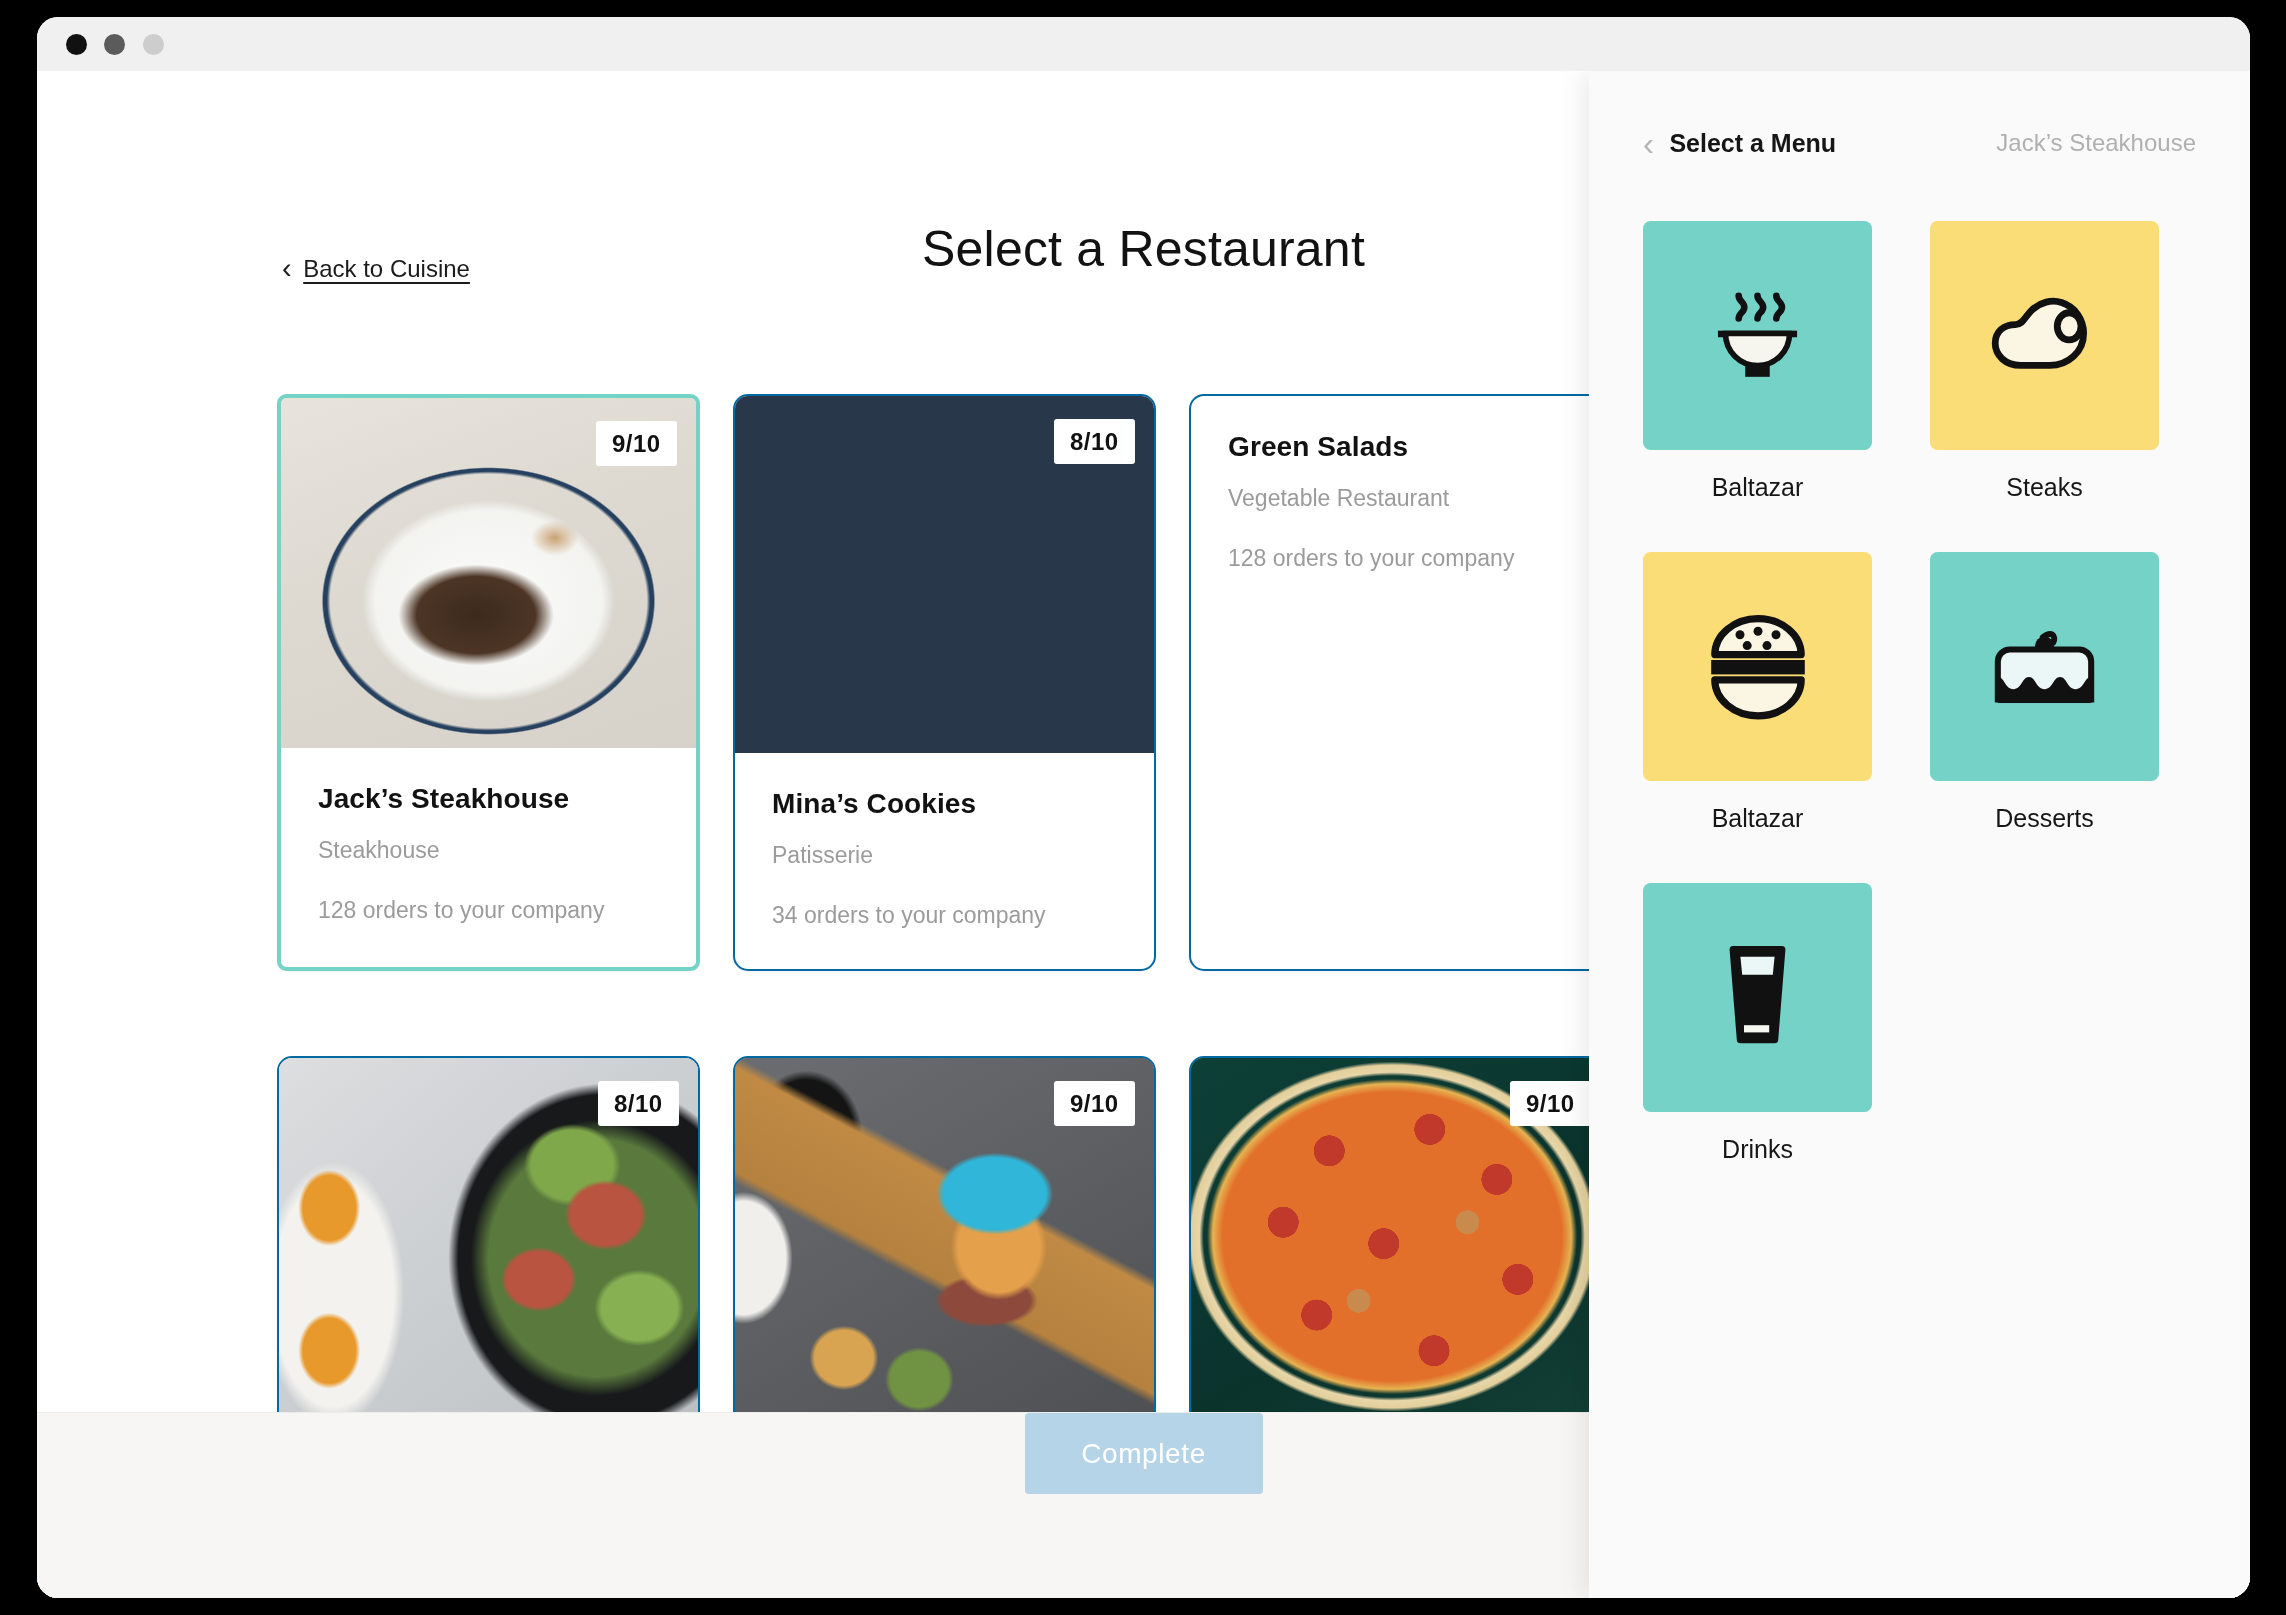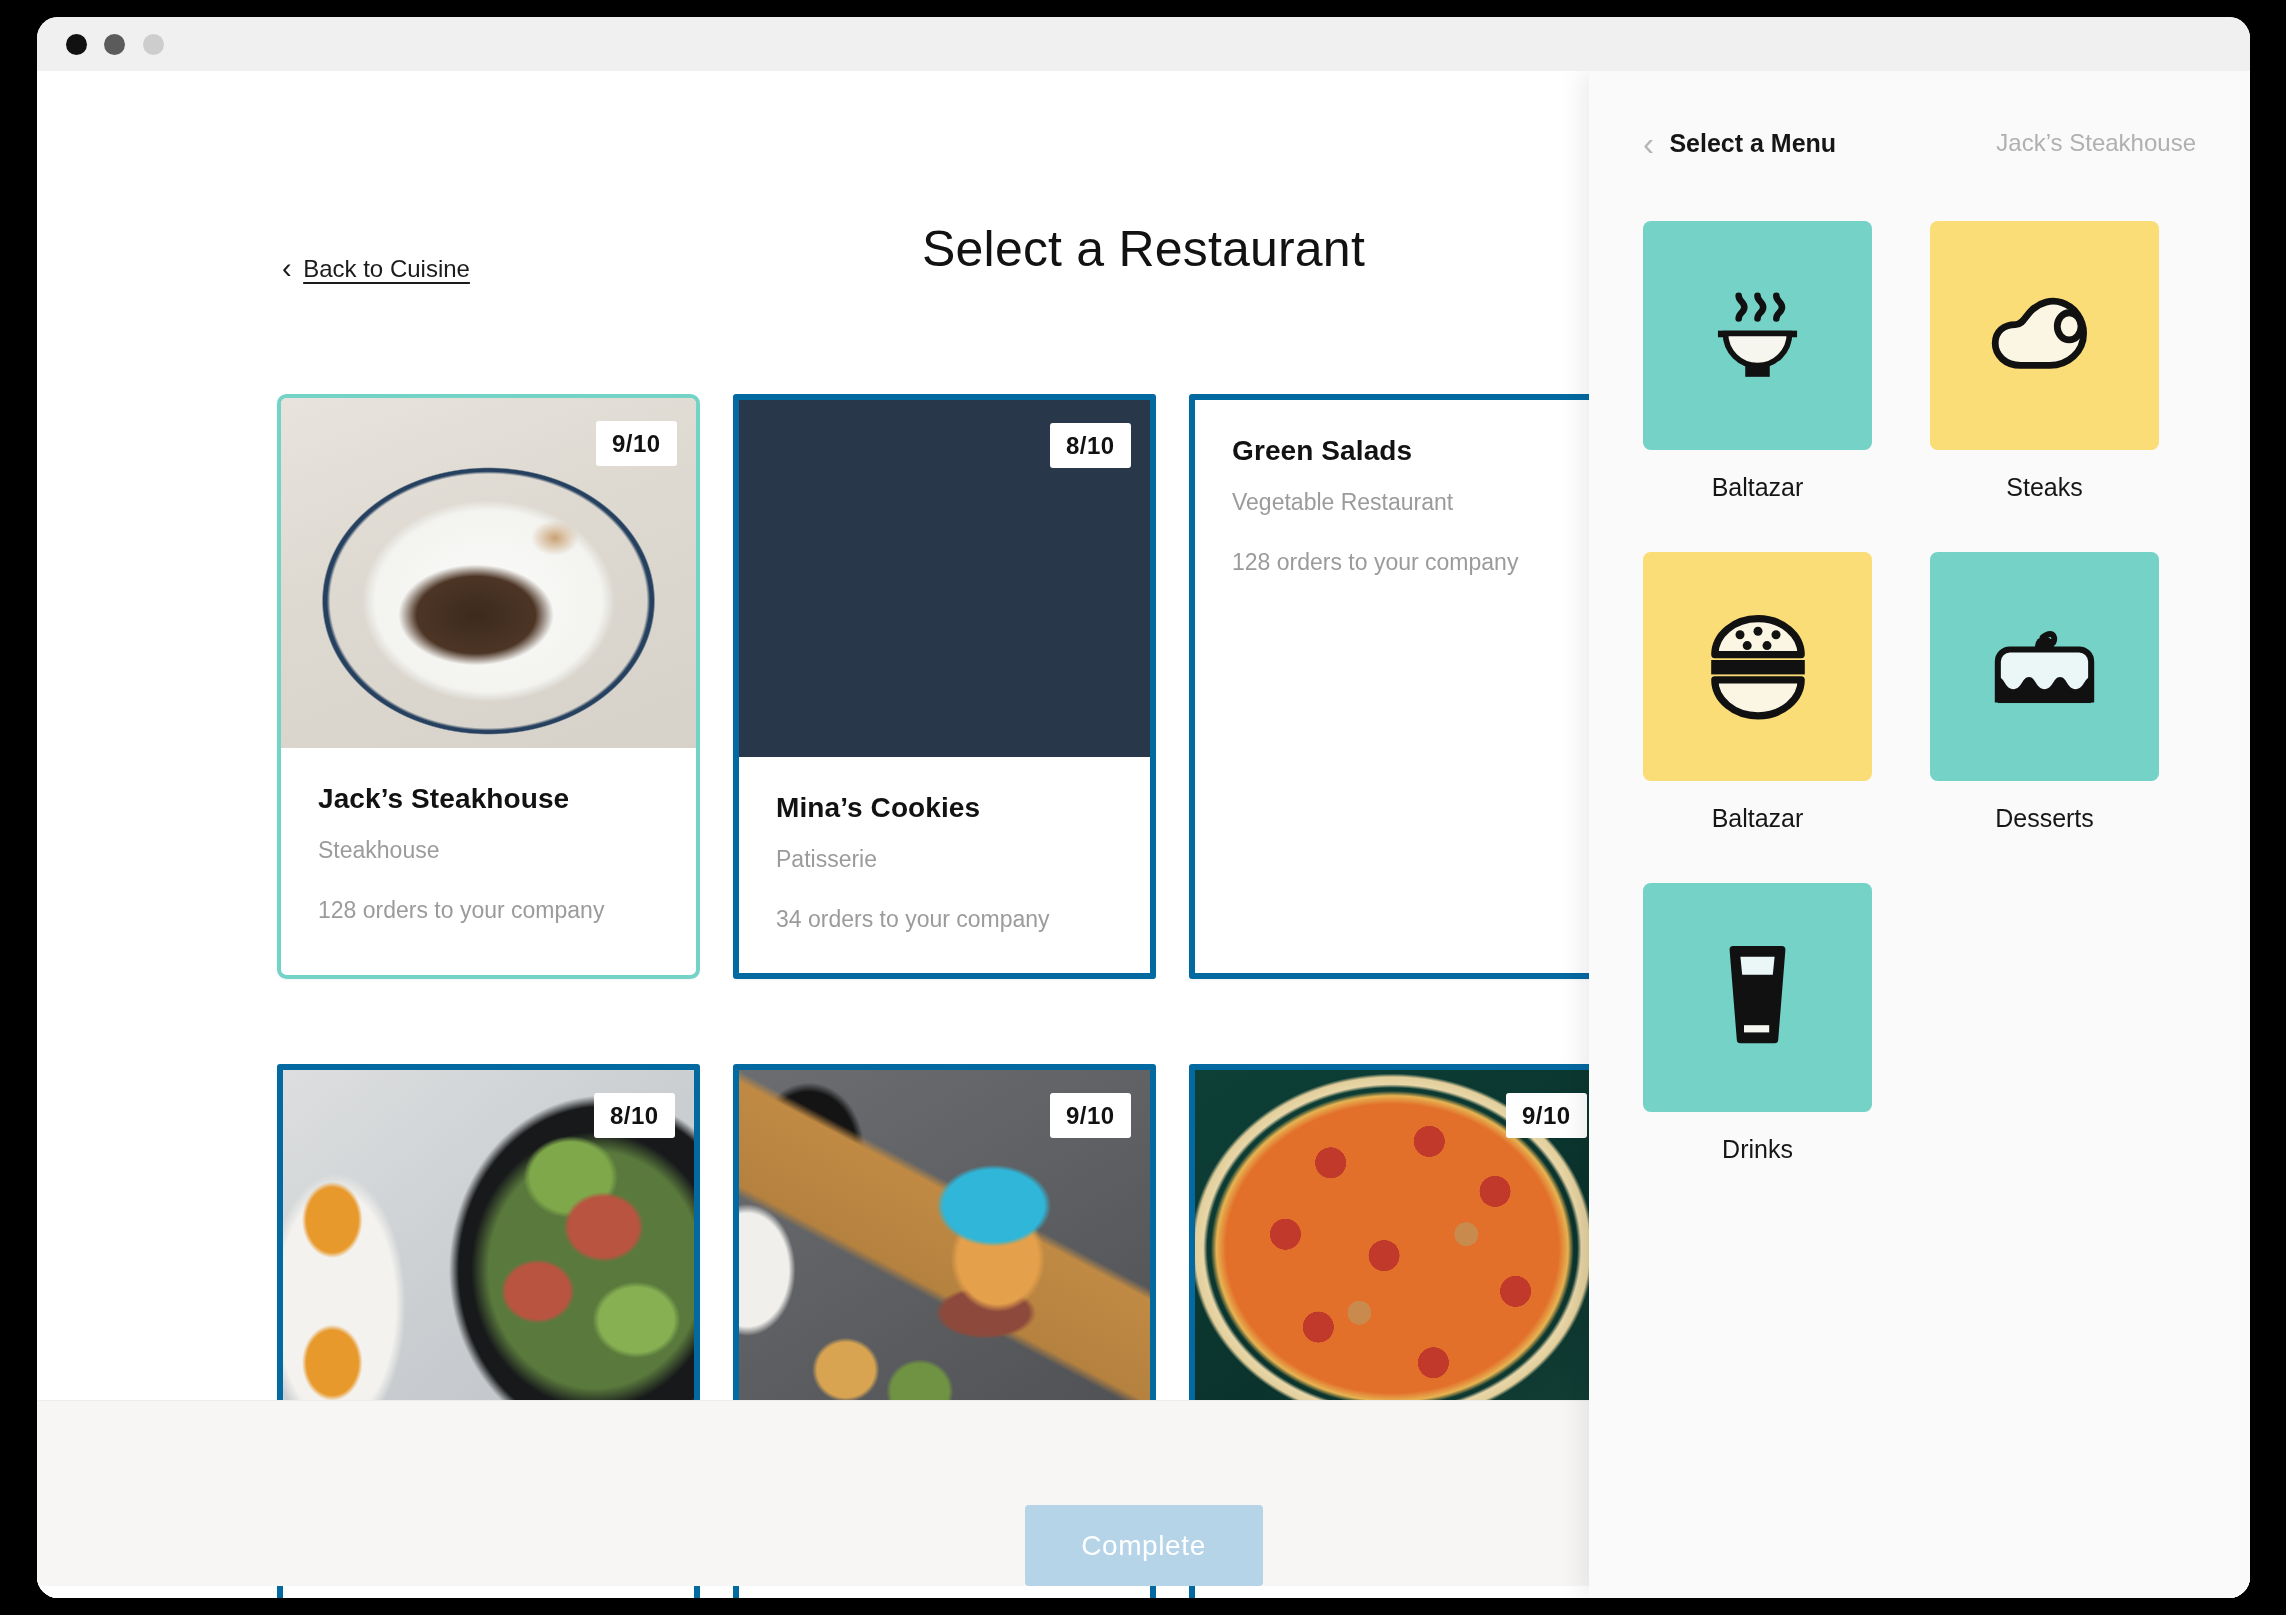--- a/index.html
+++ b/index.html
@@ -79,22 +79,22 @@
     left: 240px; top: 323px;
     width: 1633px;
     display: grid;
     grid-template-columns: repeat(4, 423px);
     column-gap: 33px;
     row-gap: 85px;
   }
   .rest-card {
     width: 423px;
     background: #ffffff;
-    border: 6px solid #0369a1;
-    border-radius: 3px;
+    border: 2px solid #0369a1;
+    border-radius: 15px;
     overflow: hidden;
     box-shadow: 0 1px 2.9px rgba(0,0,0,.05);
     cursor: pointer;
   }
   .rest-card.selected {
     border: 4.8px solid #72d3c6;
     border-radius: 9.6px;
   }
   .card-photo {
     position: relative;
@@ -224,26 +224,26 @@
   }
   .ph-sliver2 {
     background-color:#2b2b2b;
     background-image:
       linear-gradient(180deg,#d8a54a 0%,#8a6536 14%,#1d1d1d 26%,#222 40%,#efefec 56%,#c43a2c 68%,#1c2a33 84%,#16202a 100%);
   }
 
   
   #bottom-bar {
     position: absolute;
-    left: 0; right: 0; bottom: 12px;
+    left: 0; right: 0; bottom: 0;
     height: 186px;
     background: #f7f6f4;
     border-top: 1px solid #ededea;
     display: flex;
-    align-items: flex-end;
+    align-items: flex-start;
     justify-content: center;
   }
   #complete-button {
     width: 238px; height: 81px;
     background: #b6d4e8;
     color: #ffffff;
     border: none;
     border-radius: 3.8px;
     font-family: "Liberation Sans", sans-serif;
     font-size: 28px;

